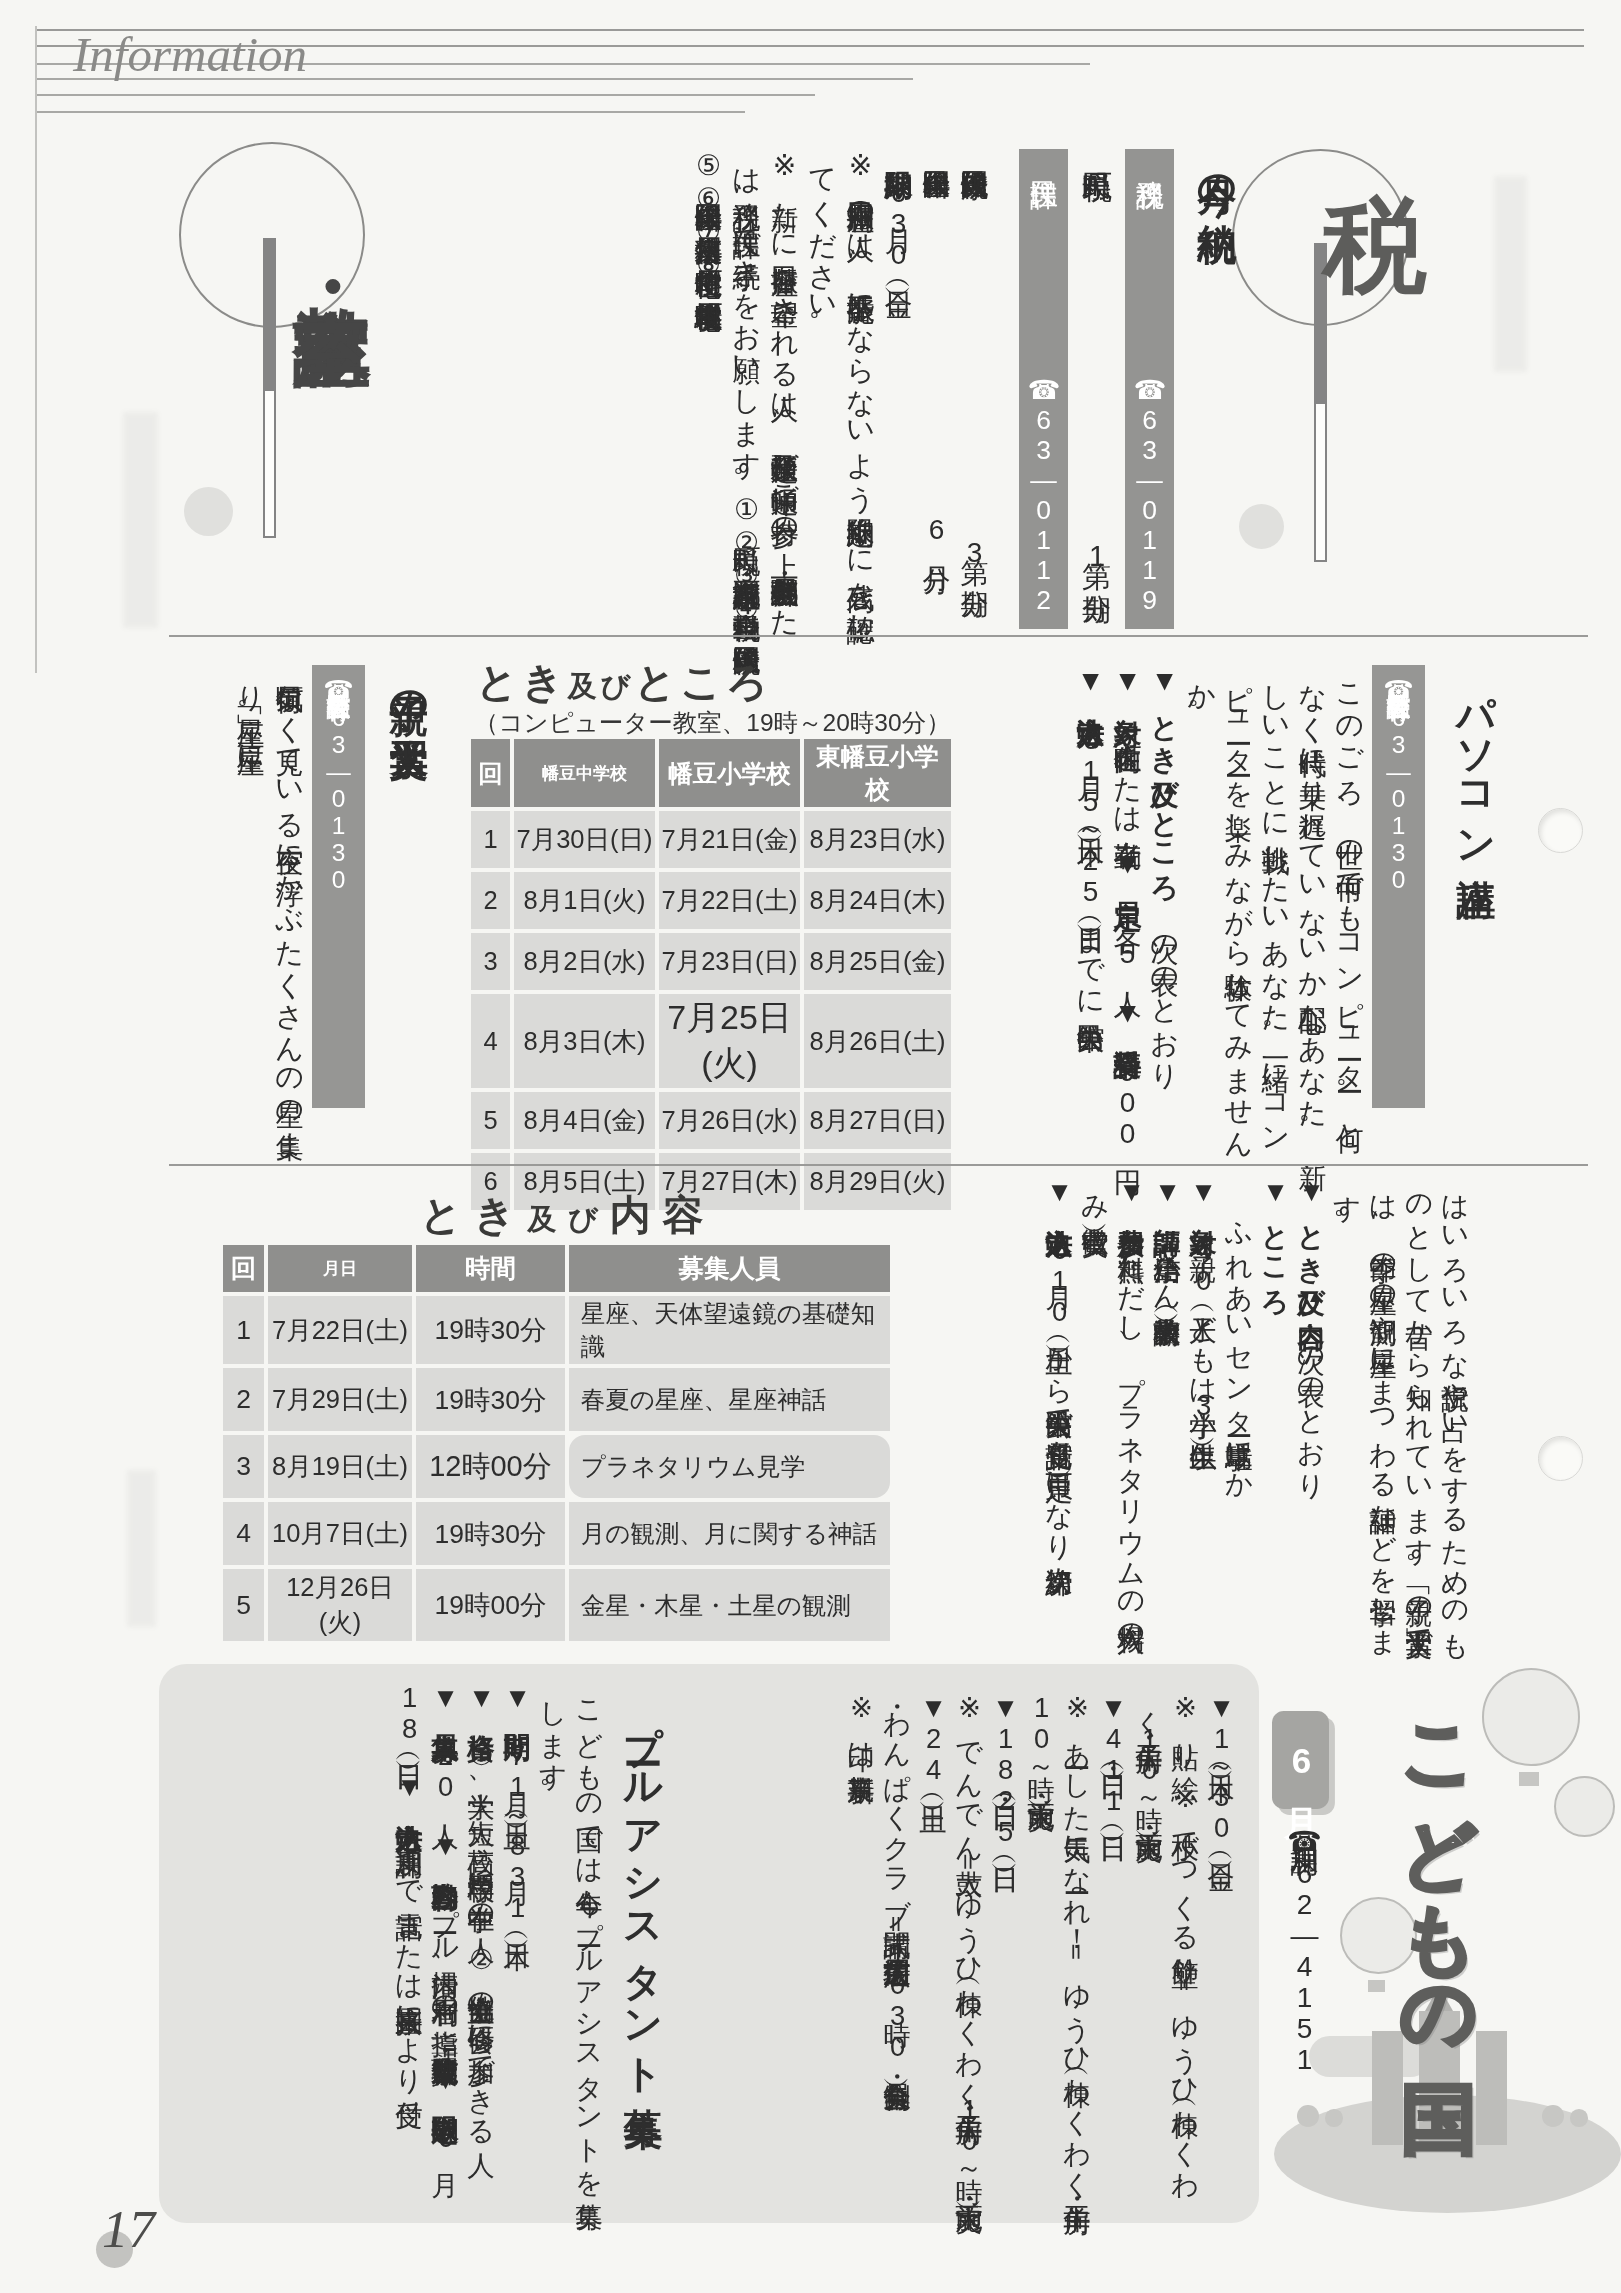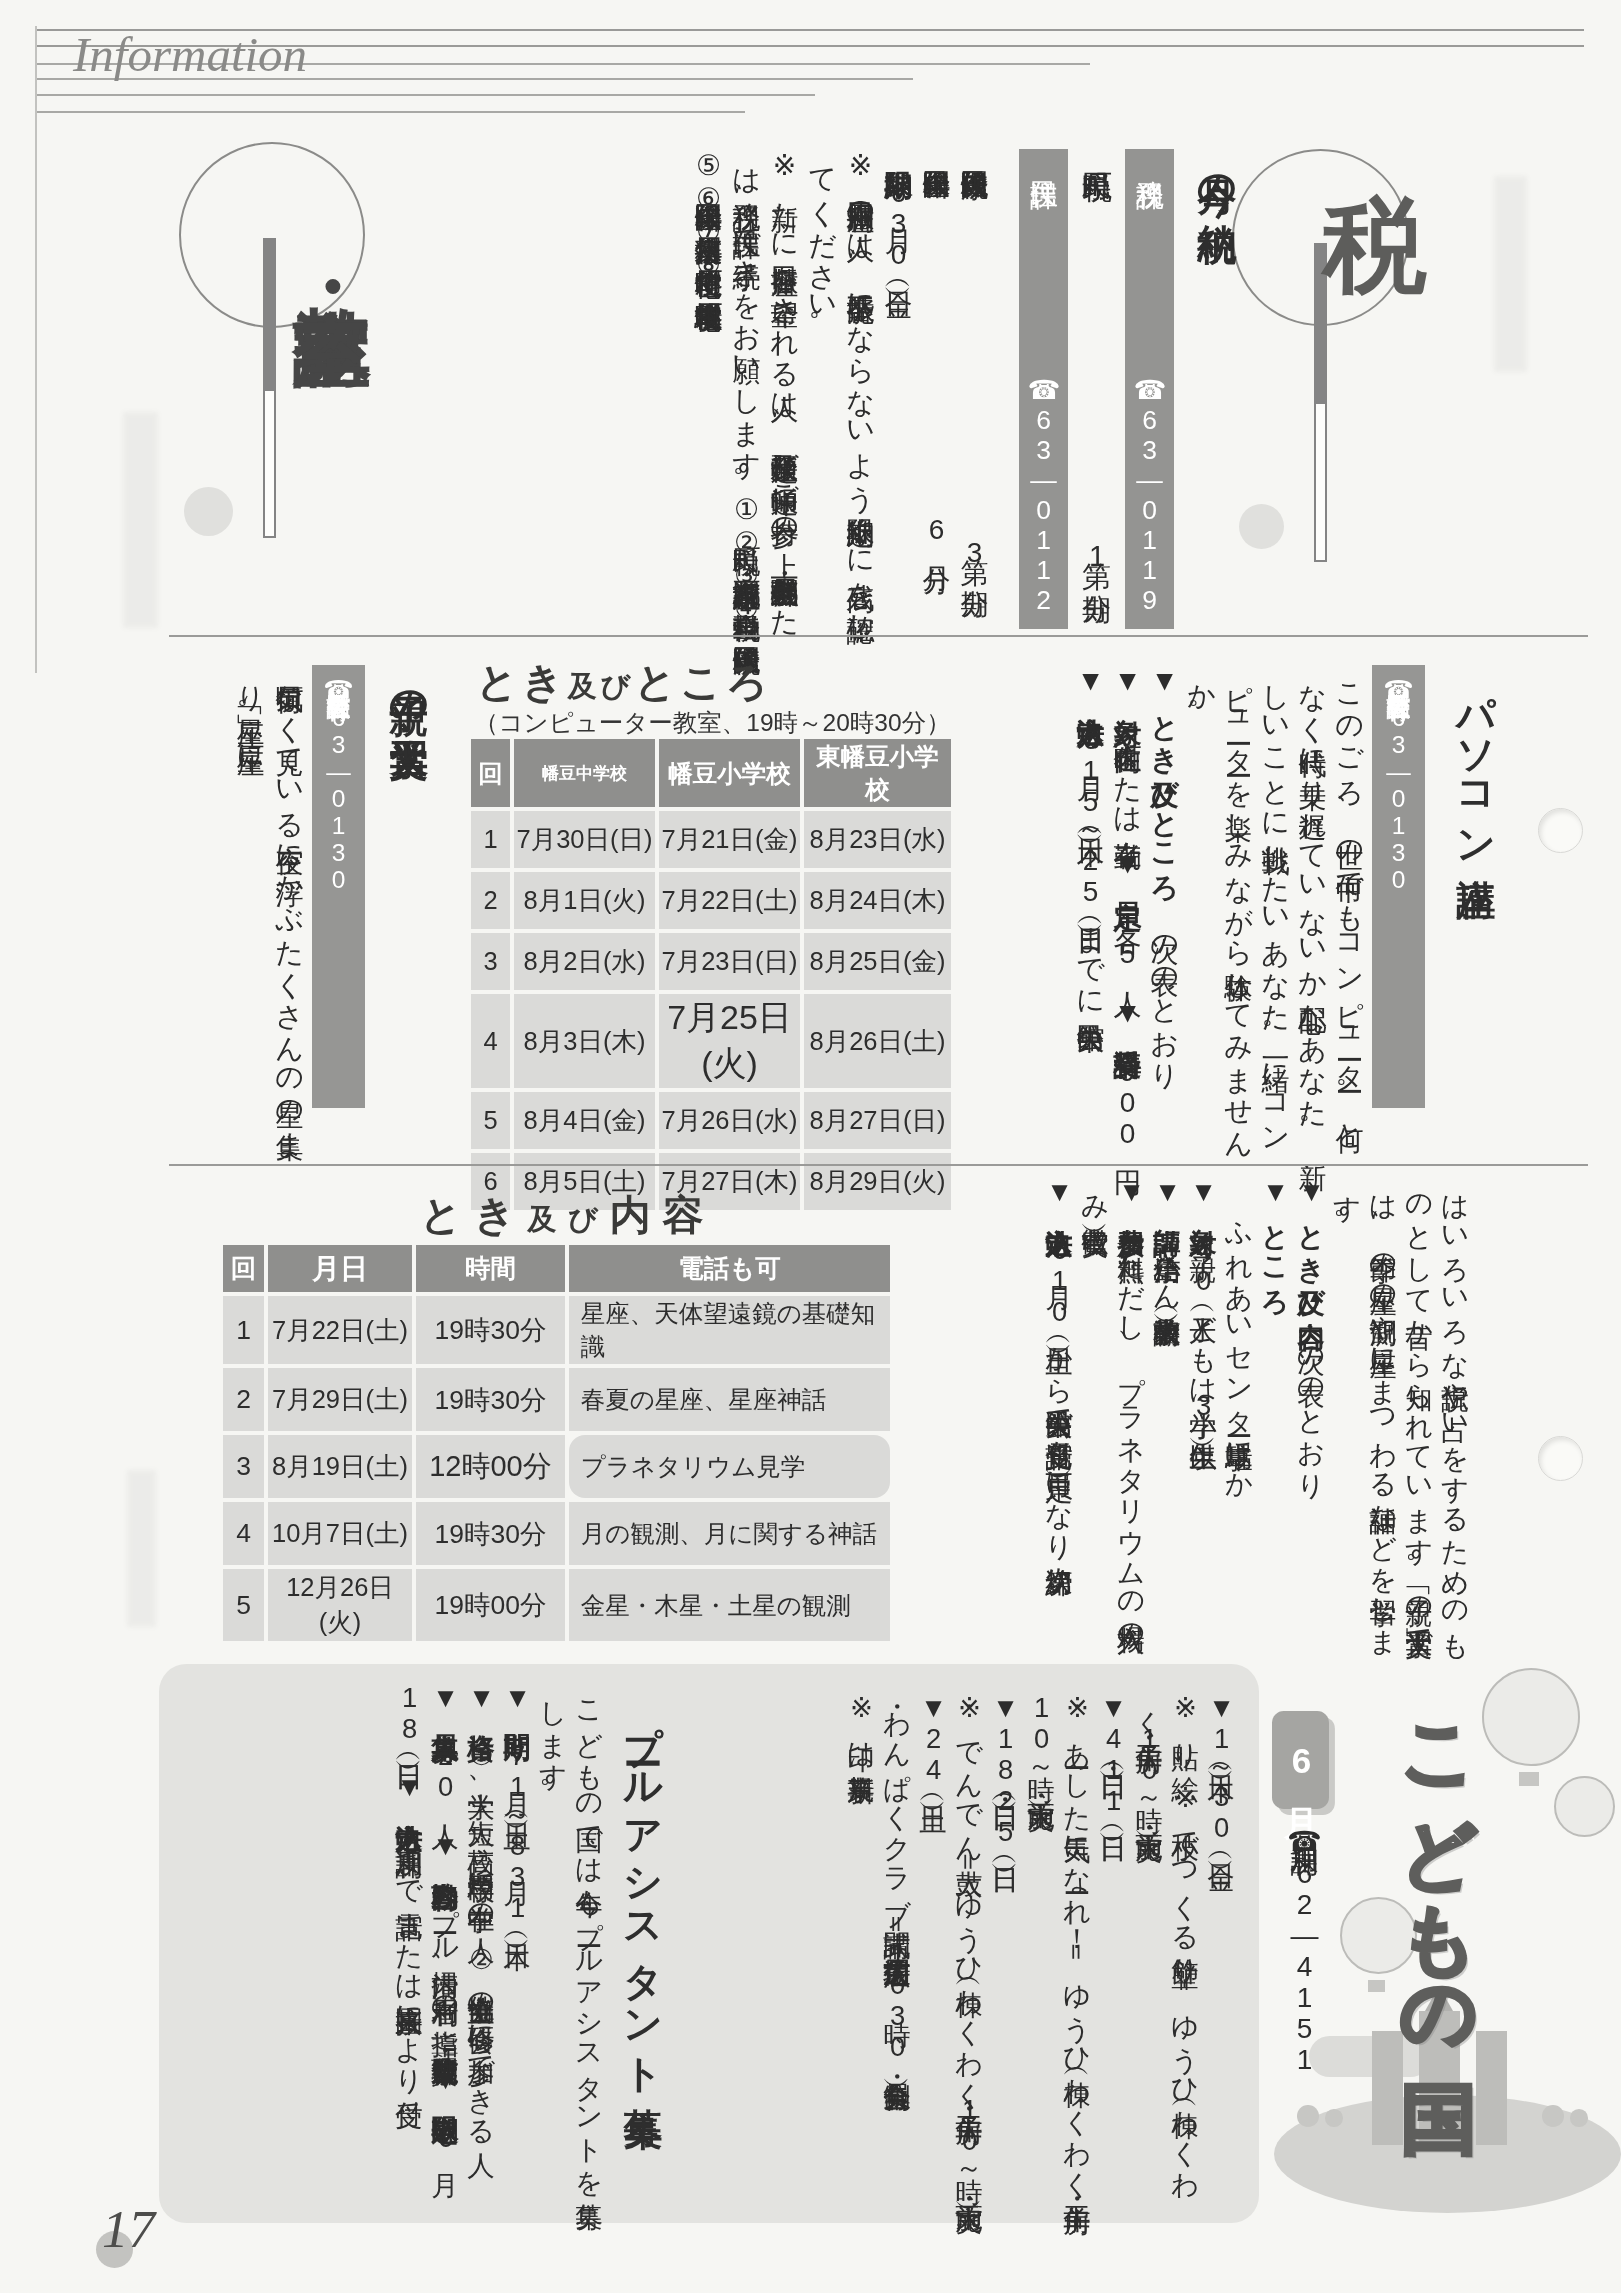--- a/index.html
+++ b/index.html
@@ -192,23 +192,23 @@
   </div>
 
   <div class="abs" style="left:420px;top:1188px;font-weight:900;color:#3a3a38;letter-spacing:11.8px;">
     <span style="font-size:41px;">とき</span><span style="font-size:29px;">及び</span><span style="font-size:41px;">内容</span>
   </div>
 
   <table class="abs" style="left:219px;top:1241px;">
     <thead>
       <tr>
         <th style="width:39px;height:45px;font-size:25.5px;">回</th>
-        <th style="width:142px;font-size:28px;">月日</th>
+        <th style="width:142px;font-size:17px;">月日</th>
         <th style="width:147px;font-size:25.5px;">時間</th>
-        <th style="width:319px;font-size:25.5px;">電話も可</th>
+        <th style="width:319px;font-size:25.5px;">募集人員</th>
       </tr>
     </thead>
     <tbody>
       <tr>
           <td style="height:61px;font-size:26.5px;">1</td>
           <td style="font-size:25.5px;">7月22日(土)</td>
           <td style="font-size:26.5px;">19時30分</td>
           <td style="font-size:24.5px;text-align:left;padding-left:11.8px;">星座、天体望遠鏡の基礎知識</td>
         </tr>
       <tr>

